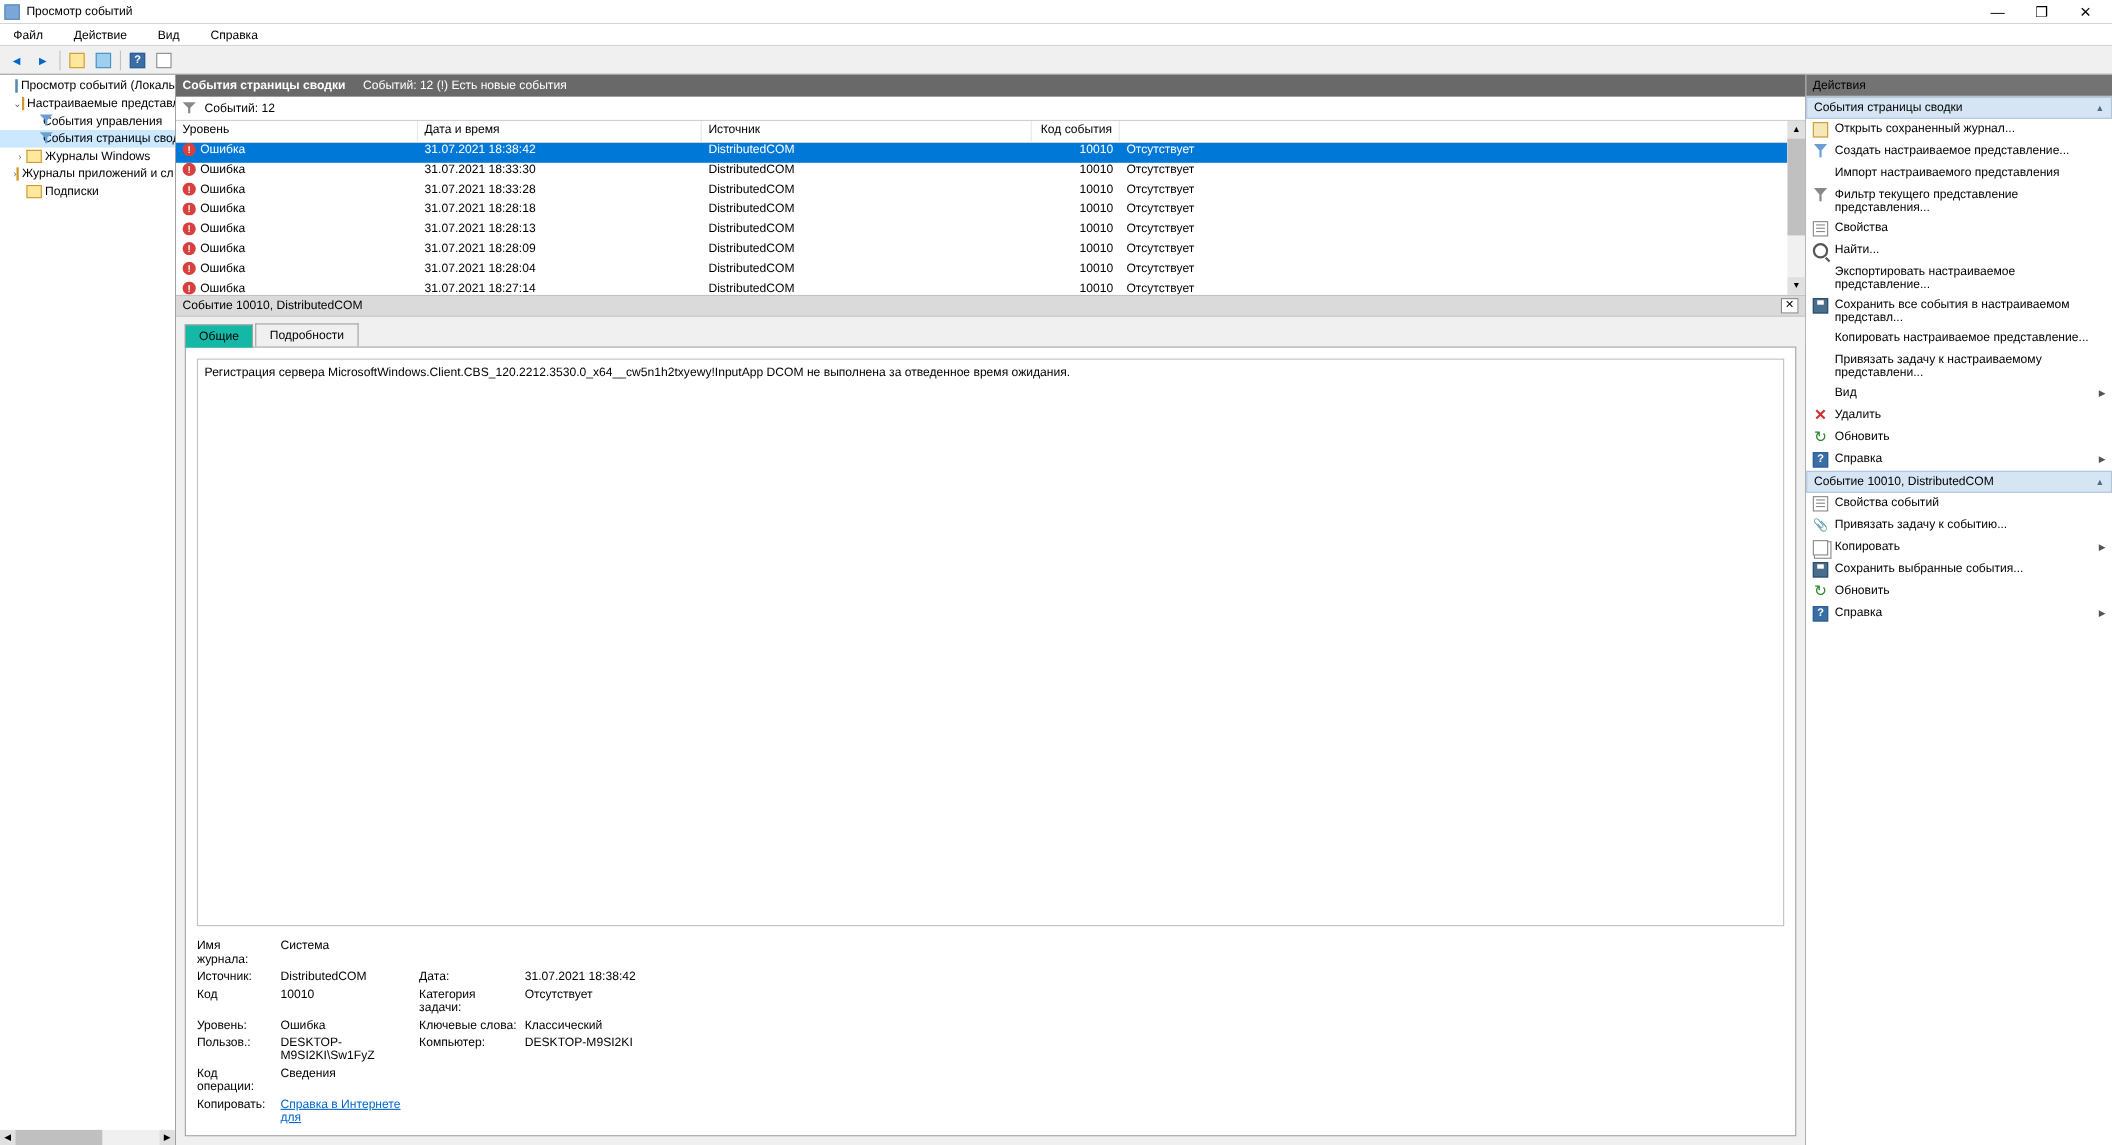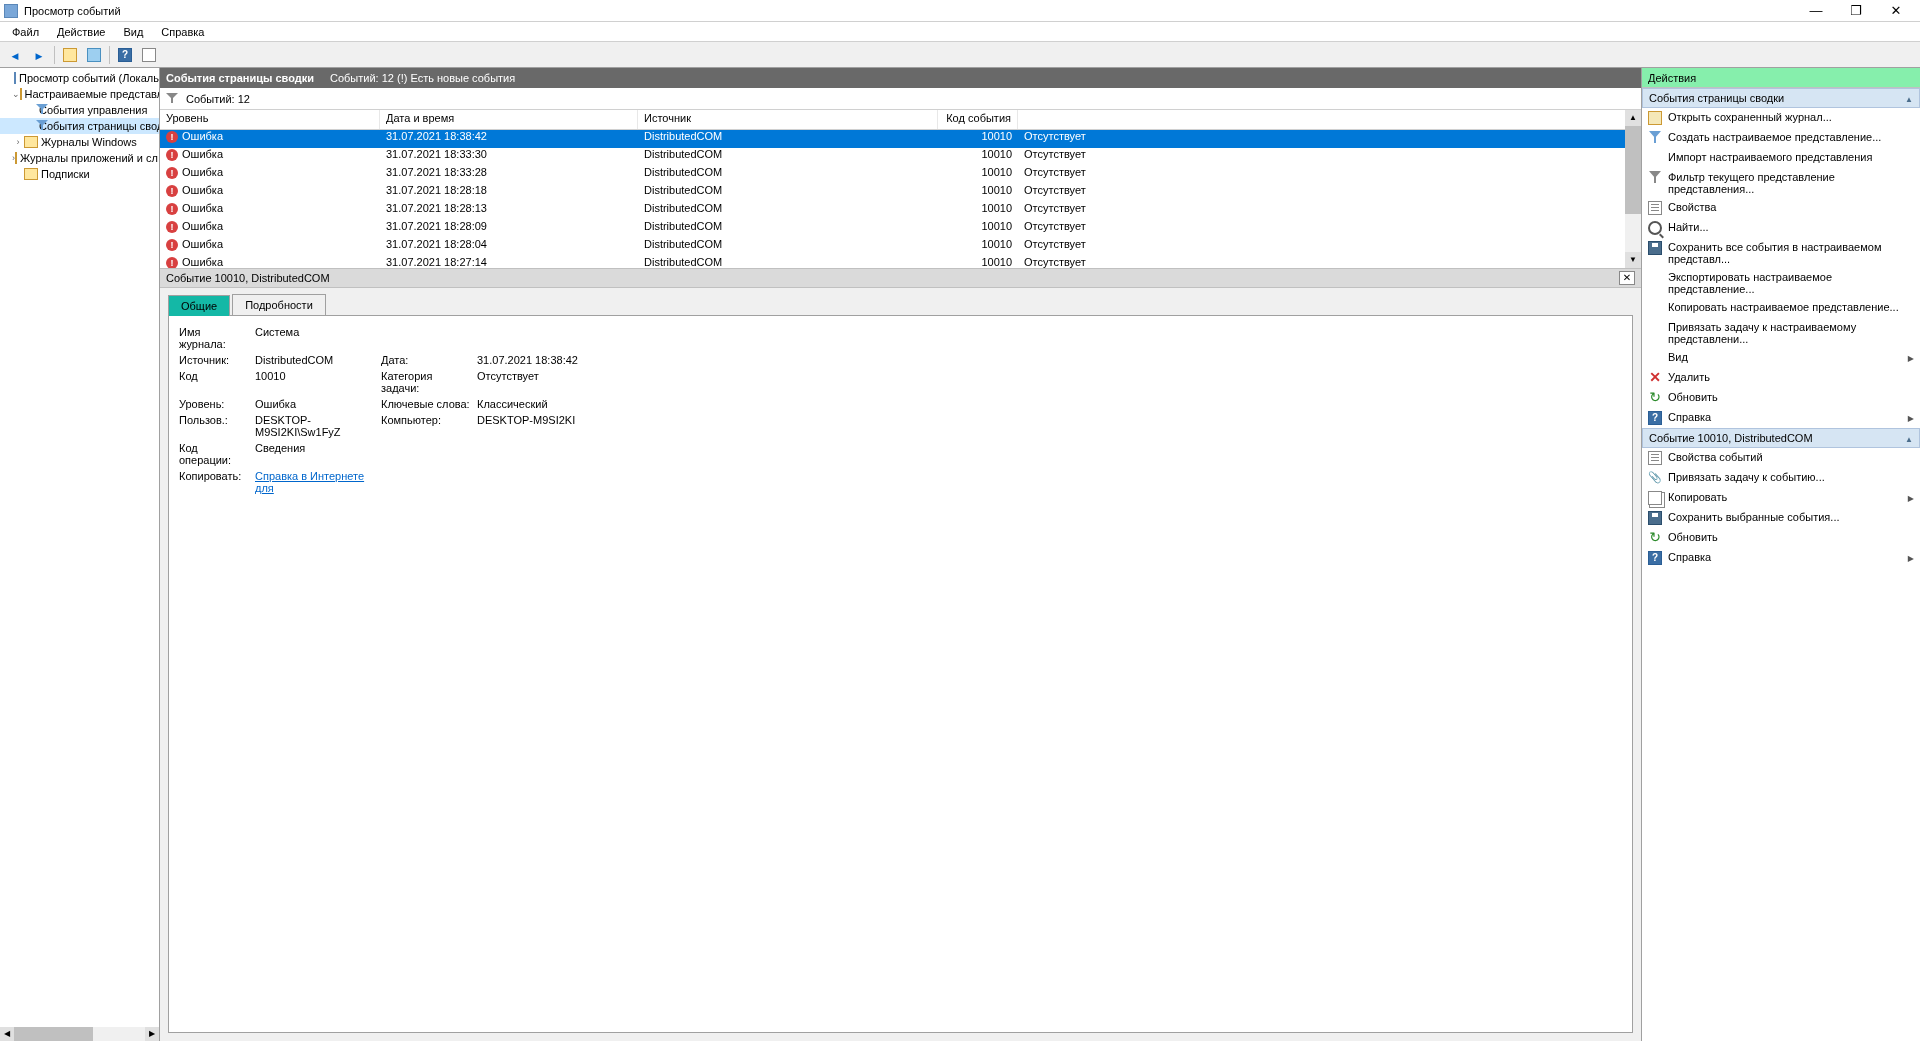--- a/index.html
+++ b/index.html
@@ -5,21 +5,21 @@
 * { box-sizing: border-box; margin: 0; padding: 0; font-family: "Segoe UI", Tahoma, sans-serif; font-size: 11px; }
 html, body { width: 1920px; height: 1041px; overflow: hidden; background: #fff; }
 
 
 .titlebar { height: 22px; display: flex; align-items: center; padding: 0 4px; background: #fff; border-bottom: 1px solid #d0d0d0; }
 .titlebar .app-icon { width: 14px; height: 14px; background: #7aa7d8; border: 1px solid #5a87b8; margin-right: 6px; }
 .titlebar .title { flex: 1; }
 .titlebar .win-btn { width: 40px; height: 22px; text-align: center; line-height: 22px; cursor: pointer; font-size: 13px; }
 
 
-.menubar { height: 20px; display: flex; align-items: center; padding: 0 4px; background: #fff; border-bottom: 1px solid #d0d0d0; gap: 2px; }
+.menubar { height: 20px; display: flex; align-items: center; padding: 0 4px; background: #fff; border-bottom: 1px solid #d0d0d0; gap: 12px; }
 .menubar .menu-item { padding: 2px 8px; cursor: pointer; }
 
 
 .toolbar { height: 26px; display: flex; align-items: center; padding: 0 4px; background: #f0f0f0; border-bottom: 1px solid #a0a0a0; gap: 2px; }
 .tool-btn { width: 22px; height: 22px; display: flex; align-items: center; justify-content: center; cursor: pointer; border: 1px solid transparent; }
 .tool-sep { width: 1px; height: 18px; background: #c0c0c0; margin: 0 2px; }
 .arrow-left::before { content: "◀"; color: #0066cc; font-size: 9px; }
 .arrow-right::before { content: "▶"; color: #0066cc; font-size: 9px; }
 .icon-box { width: 14px; height: 14px; border: 1px solid #888; background: #fff; display:inline-block; }
 .icon-box.yellow { background: #ffe79e; border-color: #cc9933; }
@@ -90,21 +90,21 @@
 .detail-body { flex: 1; margin: 0 8px 8px 8px; background: #fff; border: 1px solid #a0a0a0; padding: 10px; display:flex; flex-direction:column; }
 .detail-desc { border: 1px solid #c0c0c0; padding: 6px; min-height: 290px; flex:1; margin-bottom: 12px; }
 
 .detail-grid { display: grid; grid-template-columns: 70px 120px 90px 200px; row-gap: 4px; column-gap: 6px; }
 .detail-grid .lbl { }
 .detail-grid .val { }
 .detail-link { color: #0066cc; text-decoration: underline; cursor: pointer; }
 
 
 .actions-pane { width: 278px; background: #fff; display: flex; flex-direction: column; }
-.actions-head { height: 20px; background: #86efac; border-bottom: 1px solid #c0c0c0; padding: 0 6px; display:flex; align-items:center; font-weight: normal; }
+.actions-head { height: 20px; background: #737373; border-bottom: 1px solid #c0c0c0; padding: 0 6px; display:flex; align-items:center; font-weight: normal; }
 .action-section-head { background: #d6e5f3; border: 1px solid #b0c4de; padding: 3px 6px; display:flex; align-items:center; justify-content: space-between; cursor:pointer; }
 .action-section-head .chevron::before { content: "▲"; font-size: 8px; color: #4a6d8c; }
 .action-list { }
 .action-item { display: flex; align-items: flex-start; padding: 3px 6px; cursor: pointer; gap: 6px; }
 .action-item .submenu::before { content: "▶"; font-size: 8px; color: #555; }
 .action-item .ai { width: 14px; height: 14px; display:inline-block; }
 .ai-open   { background:#f5e8b8; border:1px solid #cc9933; }
 .ai-filter { position:relative; }
 .ai-filter::before { content:""; position:absolute; top:0; left:1px; border-top:7px solid #6a9fd4; border-left:6px solid transparent; border-right:6px solid transparent; }
 .ai-filter::after  { content:""; position:absolute; top:6px; left:6px; width:2px; height:6px; background:#6a9fd4; }
@@ -304,20 +304,21 @@
     <div class="detail-pane">
       <div class="detail-head">
         <span class="dh-title">Событие 10010, DistributedCOM</span>
         <span class="dh-close">✕</span>
       </div>
       <div class="tabs">
         <div class="tab active">Общие</div>
         <div class="tab">Подробности</div>
       </div>
       <div class="detail-body">
+        <div class="detail-desc">Регистрация сервера MicrosoftWindows.Client.CBS_120.2212.3530.0_x64__cw5n1h2txyewy!InputApp DCOM не выполнена за отведенное время ожидания.</div>
         <div class="detail-grid">
           <span class="lbl">Имя журнала:</span>
           <span class="val">Система</span>
           <span></span>
             <span></span>
 
           <span class="lbl">Источник:</span>
           <span class="val">DistributedCOM</span>
           <span class="lbl">Дата:</span>
           <span class="val">31.07.2021 18:38:42</span>
@@ -376,26 +377,26 @@
         </div>
         <div class="action-item">
           <span class="ai ai-props"></span>
           <span class="label">Свойства</span>
         </div>
         <div class="action-item">
           <span class="ai ai-find"></span>
           <span class="label">Найти...</span>
         </div>
         <div class="action-item">
+          <span class="ai"></span>
+          <span class="label">Экспортировать настраиваемое представление...</span>
+        </div>
+        <div class="action-item">
           <span class="ai ai-save"></span>
           <span class="label">Сохранить все события в настраиваемом представл...</span>
-        </div>
-        <div class="action-item">
-          <span class="ai"></span>
-          <span class="label">Экспортировать настраиваемое представление...</span>
         </div>
         <div class="action-item">
           <span class="ai"></span>
           <span class="label">Копировать настраиваемое представление...</span>
         </div>
         <div class="action-item">
           <span class="ai"></span>
           <span class="label">Привязать задачу к настраиваемому представлени...</span>
         </div>
         <div class="action-item">

